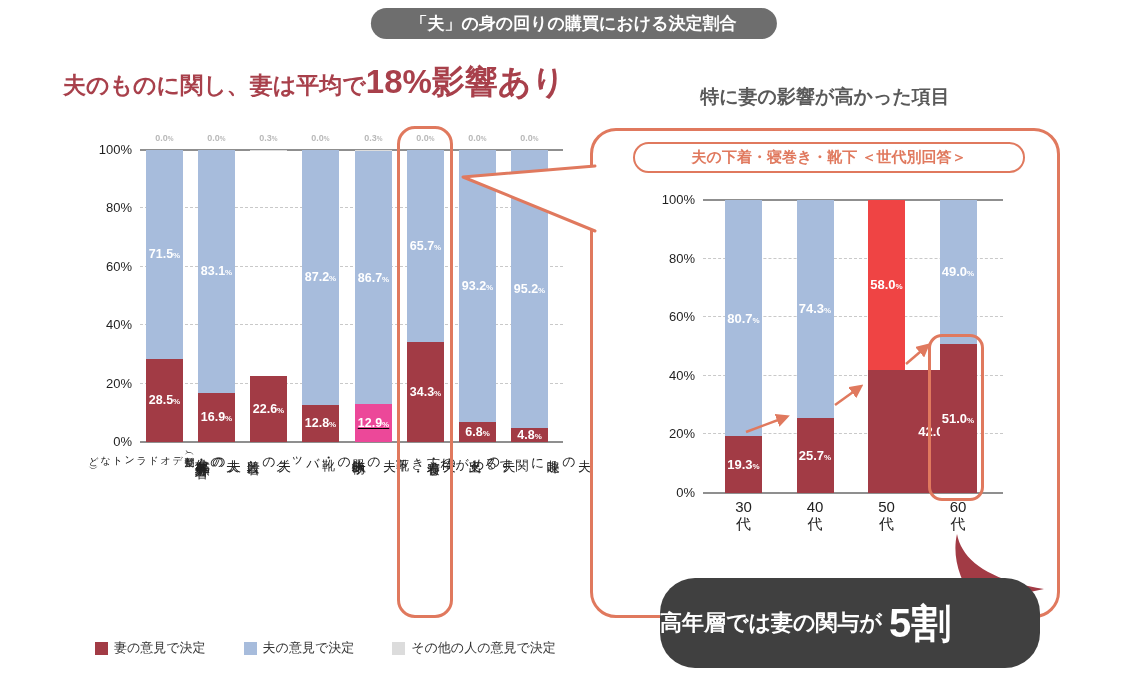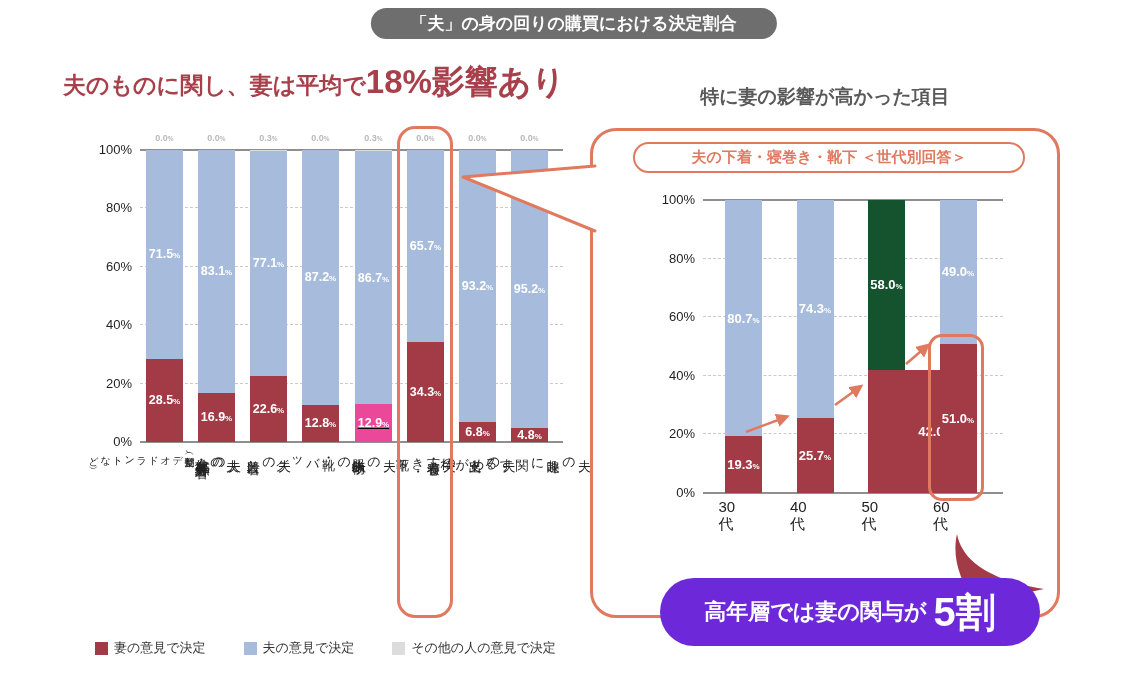--- a/index.html
+++ b/index.html
@@ -25,42 +25,42 @@
   .seg{position:absolute;left:0;width:100%;display:flex;align-items:center;justify-content:center;overflow:visible;}
   .val{color:#fff;font-weight:bold;font-size:12.5px;white-space:nowrap;}
   .plot2 .val{font-size:13px;}
   .val .pct{font-size:8px;}
   .others-label{position:absolute;top:-17px;width:100%;text-align:center;font-size:9px;
                 color:#b9b9b9;font-weight:bold;white-space:nowrap;}
   .others-label .pct{font-size:6.5px;}
   .xlabel-v{position:absolute;writing-mode:vertical-rl;font-size:13px;color:#222;
             line-height:1.2;letter-spacing:1px;}
   .xlabel-v .note{font-size:10px;letter-spacing:0;}
-  .xlabel-h{position:absolute;text-align:left;font-size:15px;color:#222;line-height:1.12;}
+  .xlabel-h{position:absolute;text-align:center;font-size:15px;color:#222;line-height:1.12;}
 
   .legend{position:absolute;left:95px;top:639px;display:flex;gap:38px;align-items:center;
           font-size:13px;color:#333;}
   .legend .item{display:flex;align-items:center;gap:6px;}
   .swatch{width:13px;height:13px;display:inline-block;}
 
   
   .panel{position:absolute;left:590px;top:128px;width:470px;height:490px;background:#fff;
          border:3px solid #e0795e;border-radius:26px;box-sizing:border-box;}
   .panel-pill{position:absolute;left:40px;top:11px;width:392px;height:31px;border:2px solid #e0795e;
               border-radius:16px;display:flex;align-items:center;justify-content:center;
               color:#e0795e;font-weight:bold;font-size:15px;box-sizing:border-box;white-space:nowrap;}
 
   svg.overlay{position:absolute;left:0;top:0;pointer-events:none;}
 
   .hl-box{position:absolute;border:3.5px solid #e0795e;box-sizing:border-box;background:transparent;}
   .hl-left{left:397px;top:126px;width:56px;height:492px;border-radius:18px;}
   .hl-right{left:928px;top:334px;width:56px;height:167px;border-radius:14px;}
 
-  .callout{position:absolute;left:660px;top:578px;width:380px;height:68px;background:#6d28d9;
-           border-radius:35px;color:#fff;display:flex;align-items:center;justify-content:center;
+  .callout{position:absolute;left:660px;top:578px;width:380px;height:90px;background:#404040;
+           border-radius:35px;color:#fff;display:flex;align-items:center;
            white-space:nowrap;}
   .callout .c-normal{font-size:22px;font-weight:bold;}
   .callout .c-big{font-size:40px;font-weight:bold;margin-left:7px;}
 </style>
 </head>
 <body>
 
 <div class="stage">
 
   <div class="badge">「夫」の身の回りの購買における決定割合</div>
@@ -103,23 +103,20 @@
           <div class="val"><span>83.1</span><span class="pct">%</span></div>
         </div>
         <div class="others-label"><span>0.0</span><span class="pct">%</span></div>
       </div>
       <div class="xlabel-v" style="left: 76.5px; top: 299px; transform: translateX(-50%);">
         <div>夫の仕事着・外出着</div>
       </div>
       <div class="bar" style="left: 110px; width: 37px;">
         <div class="seg" style="bottom: 0%; height: 22.6%; background: rgb(162, 59, 69);">
           <div class="val"><span>22.6</span><span class="pct">%</span></div>
-        </div>
-        <div class="seg" style="bottom: 22.6%; height: 77.1%; background: rgb(167, 188, 220);">
-          <div class="val"><span>77.1</span><span class="pct">%</span></div>
         </div>
         <div class="seg" style="bottom: 99.7%; height: 0.3%; background: rgb(220, 220, 220);"></div>
         <div class="others-label"><span>0.3</span><span class="pct">%</span></div>
       </div>
       <div class="xlabel-v" style="left: 128.5px; top: 299px; transform: translateX(-50%);">
         <div>夫の普段着</div>
       </div>
       <div class="bar" style="left: 162px; width: 37px;">
         <div class="seg" style="bottom: 0%; height: 12.8%; background: rgb(162, 59, 69);">
           <div class="val"><span>12.8</span><span class="pct">%</span></div>
@@ -236,21 +233,21 @@
           </div>
         </div>
         <div class="xlabel-h" style="left: 87px; width: 50px; top: 299px;">
           <div>40</div>
           <div>代</div>
         </div>
         <div class="bar" style="left: 165px; width: 37px;">
           <div class="seg" style="bottom: 0%; height: 42%; background: rgb(162, 59, 69); padding-left: 48px;">
             <div class="val"><span>42.0</span><span class="pct">%</span></div>
           </div>
-          <div class="seg" style="bottom: 42%; height: 58%; background: #14532d;">
+          <div class="seg" style="bottom: 42%; height: 58%; background: #ef4444;">
             <div class="val"><span>58.0</span><span class="pct">%</span></div>
           </div>
         </div>
         <div class="xlabel-h" style="left: 158.5px; width: 50px; top: 299px;">
           <div>50</div>
           <div>代</div>
         </div>
         <div class="bar" style="left: 236.5px; width: 37px;">
           <div class="seg" style="bottom: 0%; height: 51%; background: rgb(162, 59, 69);">
             <div class="val"><span>51.0</span><span class="pct">%</span></div>

